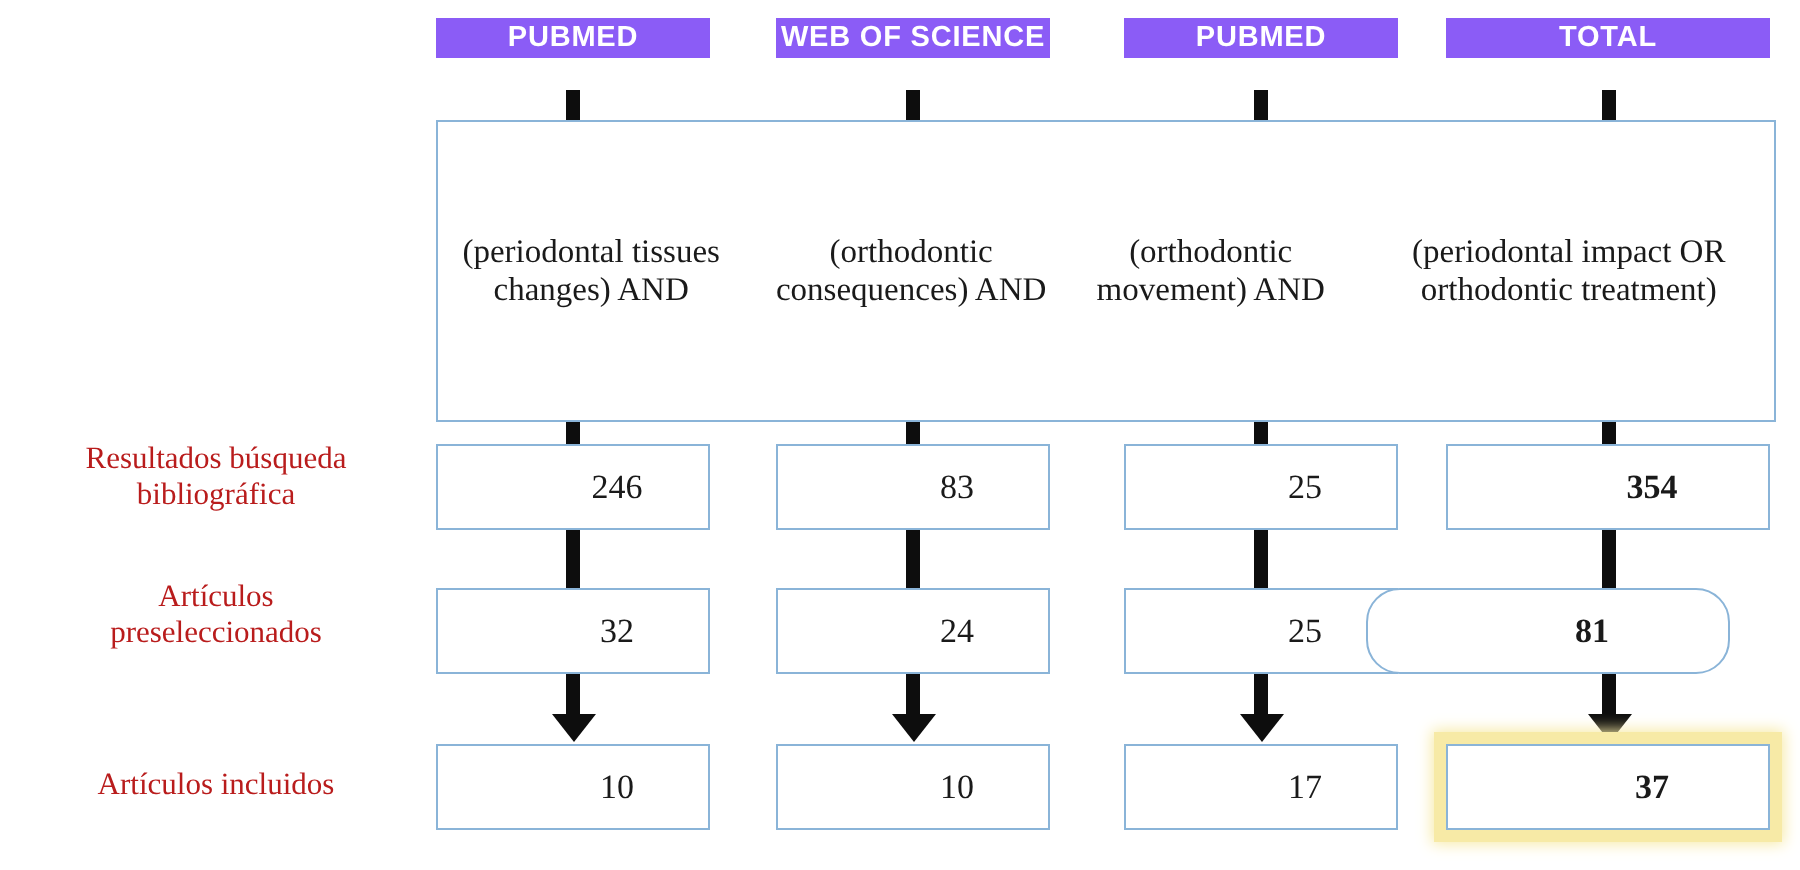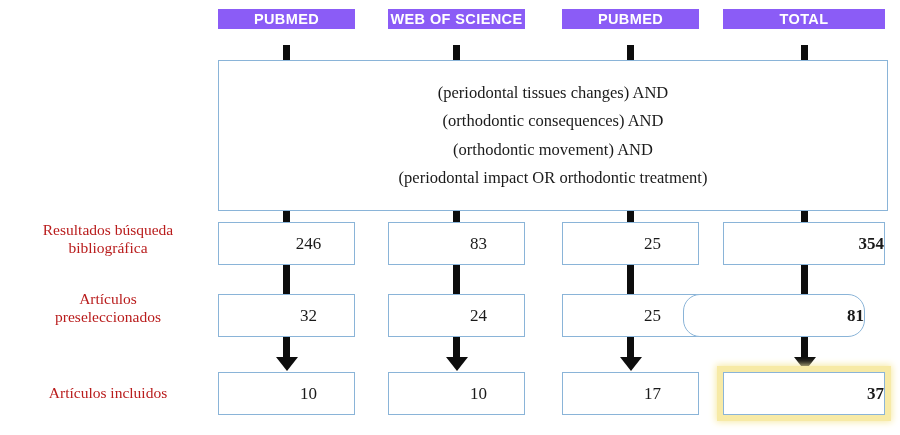--- a/index.html
+++ b/index.html
@@ -44,21 +44,21 @@
   .query-box {
     position: absolute;
     left: 218px;
     top: 60px;
     width: 670px;
     height: 151px;
     border: 1.5px solid #8ab4d8;
     box-sizing: border-box;
     background: #ffffff;
     display: flex;
-    flex-direction: column;
+    flex-direction: row;
     align-items: center;
     justify-content: center;
     gap: 10px;
   }
   .query-line {
     font-family: "Liberation Serif", serif;
     font-size: 16.5px;
     color: #1a1a1a;
     text-align: center;
     line-height: 1.1;
@@ -84,21 +84,21 @@
     background: #ffffff;
     display: flex;
     align-items: center;
     justify-content: center;
     font-family: "Liberation Serif", serif;
     font-size: 17px;
     color: #1a1a1a;
     height: 43px;
     padding-left: 44px;
   }
-  .val-box.bold { font-weight: bold; justify-content: flex-end; }
+  .val-box.bold { font-weight: bold; }
   .val-box.highlight {
     box-shadow: 0 0 0 6px #f7eaa6, 0 0 7px 7px #f7eaa6;
   }
 
   
   .connector {
     position: absolute;
     width: 7px;
     background: #0d0d0d;
   }

